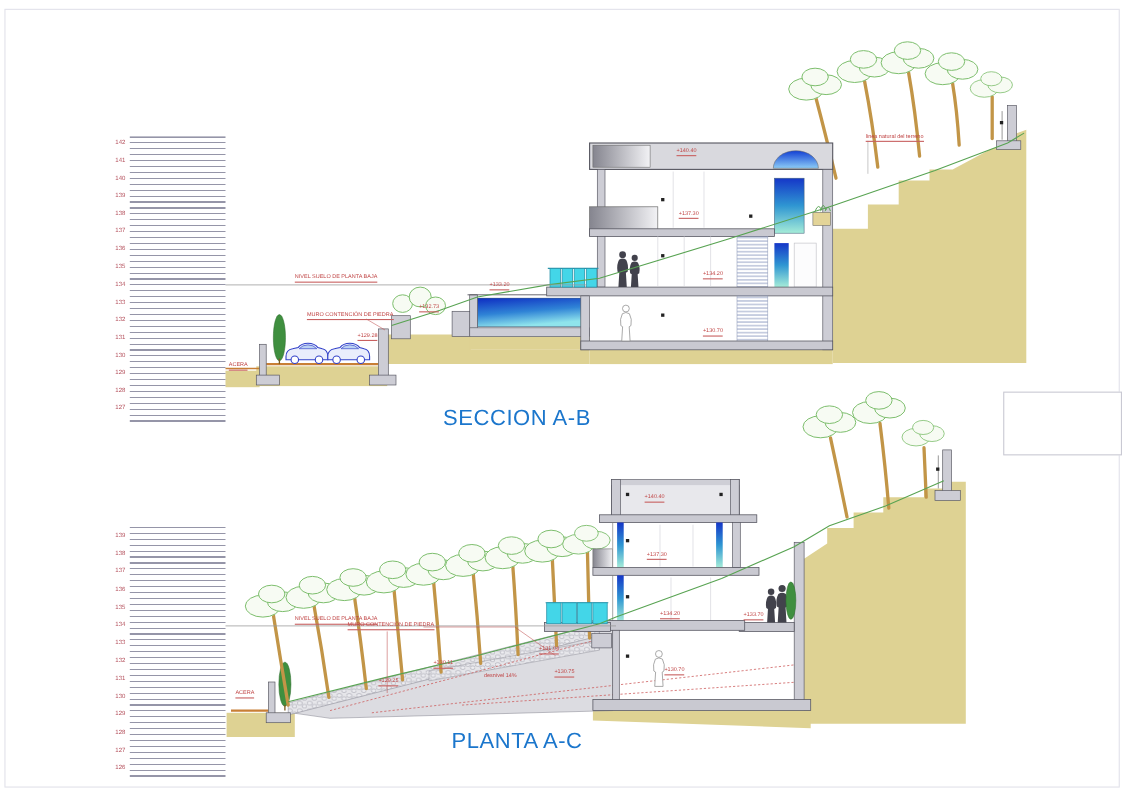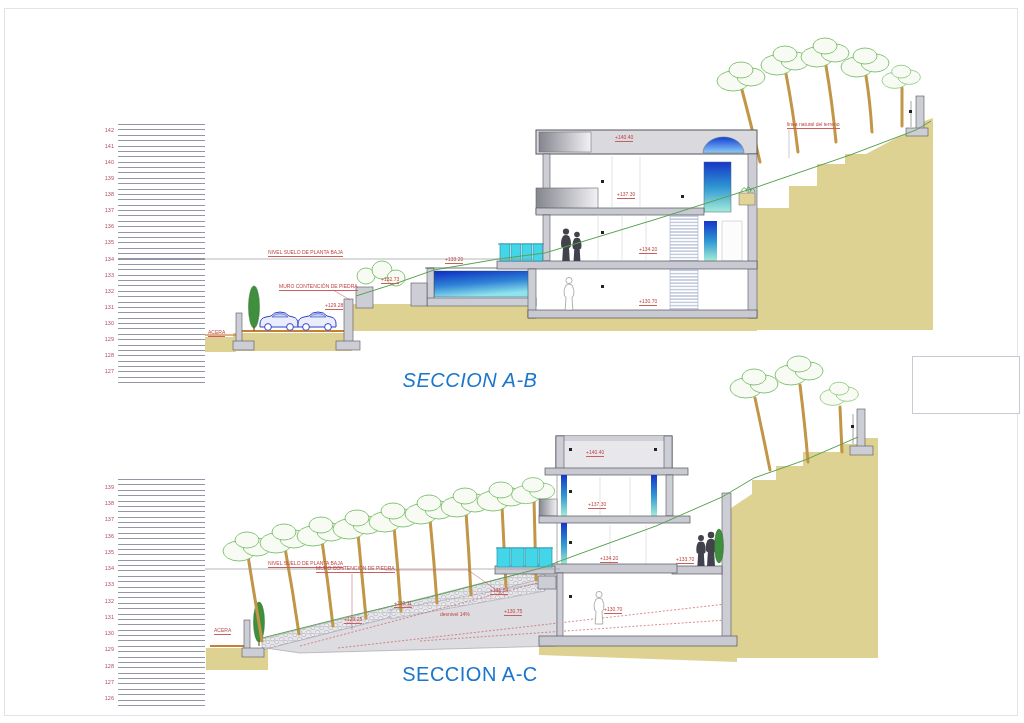--- a/index.html
+++ b/index.html
@@ -18,21 +18,21 @@
   .rnum{position:absolute;right:calc(100% + 4px);transform:translateY(-50%);
         font-size:5.5px;line-height:1;color:#b4505c;}
 
   
   .ann{position:absolute;font-size:5px;line-height:1.15;color:#c04545;white-space:nowrap;}
   .elev{border-bottom:.6px solid #c86060;padding-bottom:.5px;}
   .underline{border-bottom:.6px solid #c86060;}
 
   .sec-title{position:absolute;left:370px;width:200px;text-align:center;
              font-size:20px;letter-spacing:.5px;color:#1b76cc;}
-  #title-ab{top:369px;font-style:italic;}
+  #title-ab{top:369px;}
   #title-ac{top:663px;}
 
   .legend{position:absolute;left:912px;top:356px;width:106px;height:56px;
           border:1px solid #c9c9d3;background:#fff;}
 
   
   .w{fill:#cdcdd5;stroke:#55555f;stroke-width:.6;}
   .sl{fill:#c9c9d1;stroke:#55555f;stroke-width:.7;}
   .tan{fill:#ded293;}
   .fv{stroke:#d9d9e0;stroke-width:.7;}
@@ -363,16 +363,16 @@
       <div class="ann elev" style="left: 676px; top: 557px;">+133.70</div>
       <div class="ann elev" style="left: 604px; top: 607px;">+130.70</div>
       <div class="ann elev" style="left: 344px; top: 617px;">+129.25</div>
       <div class="ann elev" style="left: 394px; top: 601px;">+130.11</div>
       <div class="ann elev" style="left: 490px; top: 588px;">+131.04</div>
       <div class="ann elev" style="left: 504px; top: 609px;">+130.75</div>
       <div class="ann" style="left: 440px; top: 612px;">desnivel 14%</div>
     </div>
 
   <div class="sec-title" id="title-ab">SECCION A-B</div>
-  <div class="sec-title" id="title-ac">SECCION A-C</div>
+  <div class="sec-title" id="title-ac">PLANTA A-C</div>
 
   <div class="legend"></div>
 </div>
 
 </body></html>

